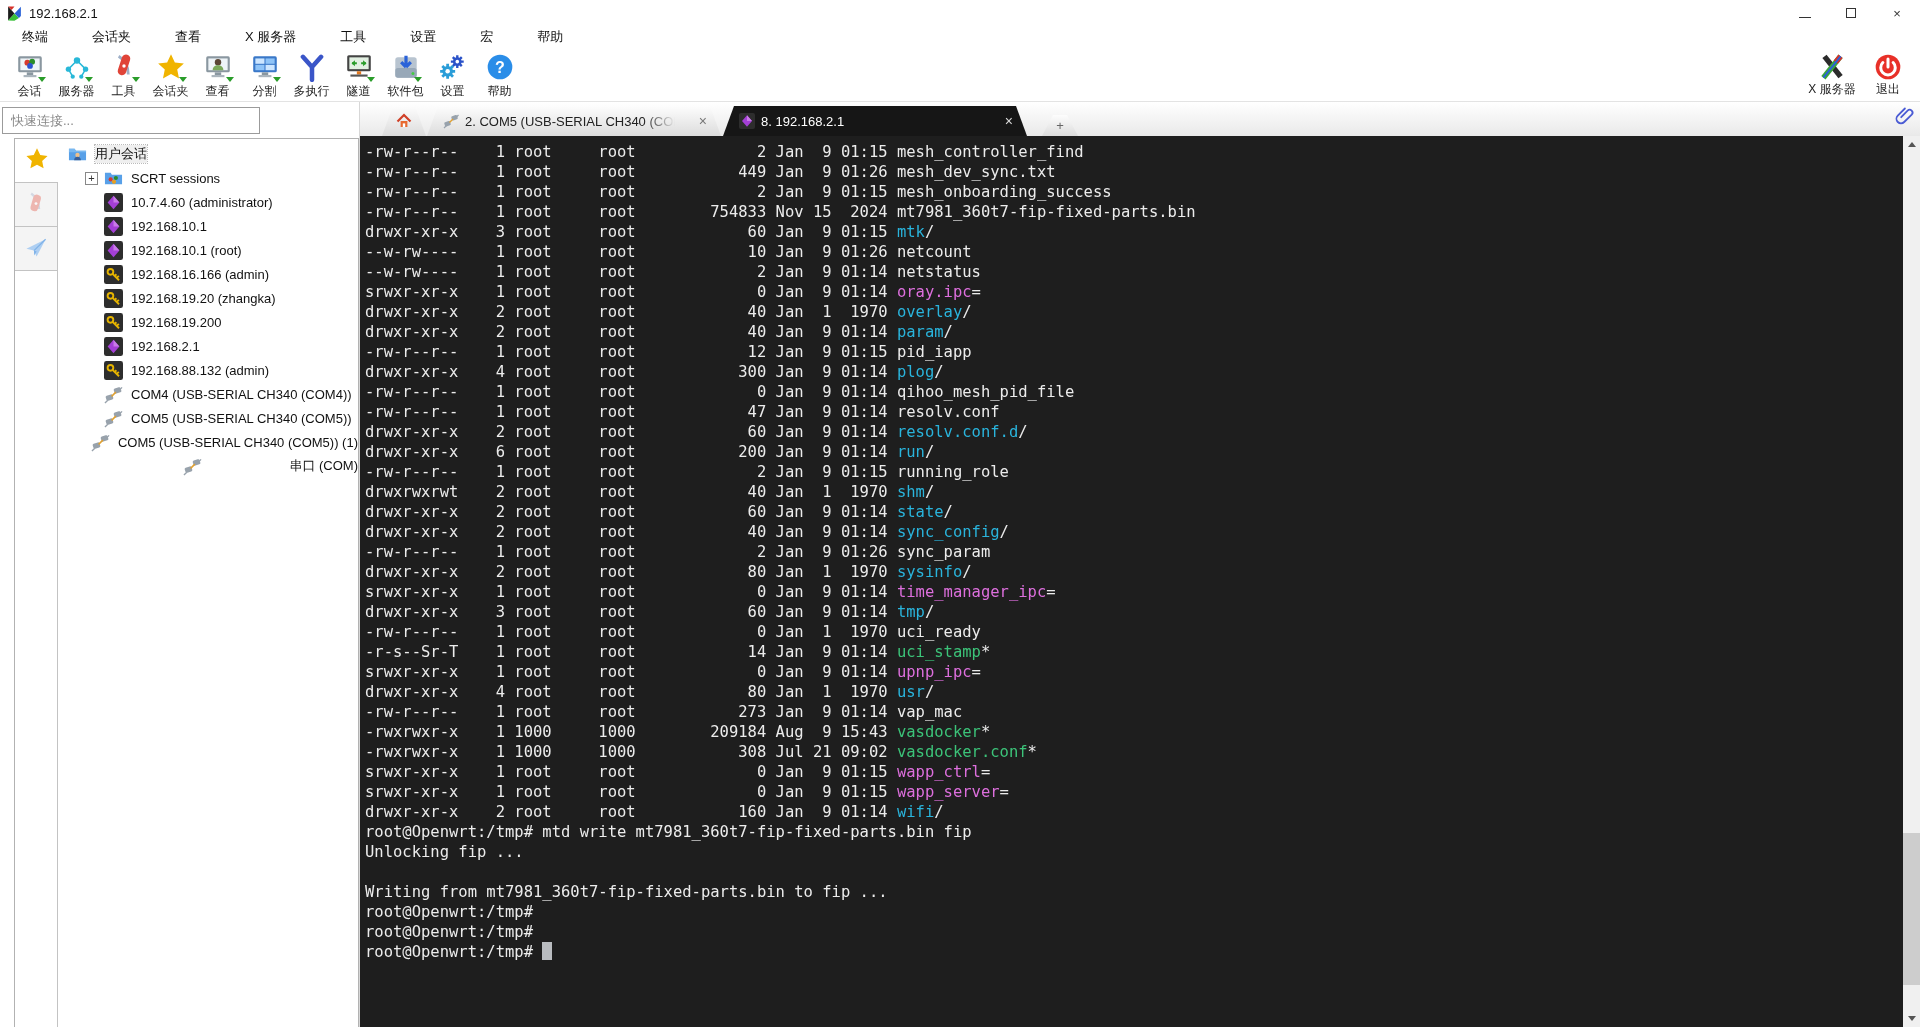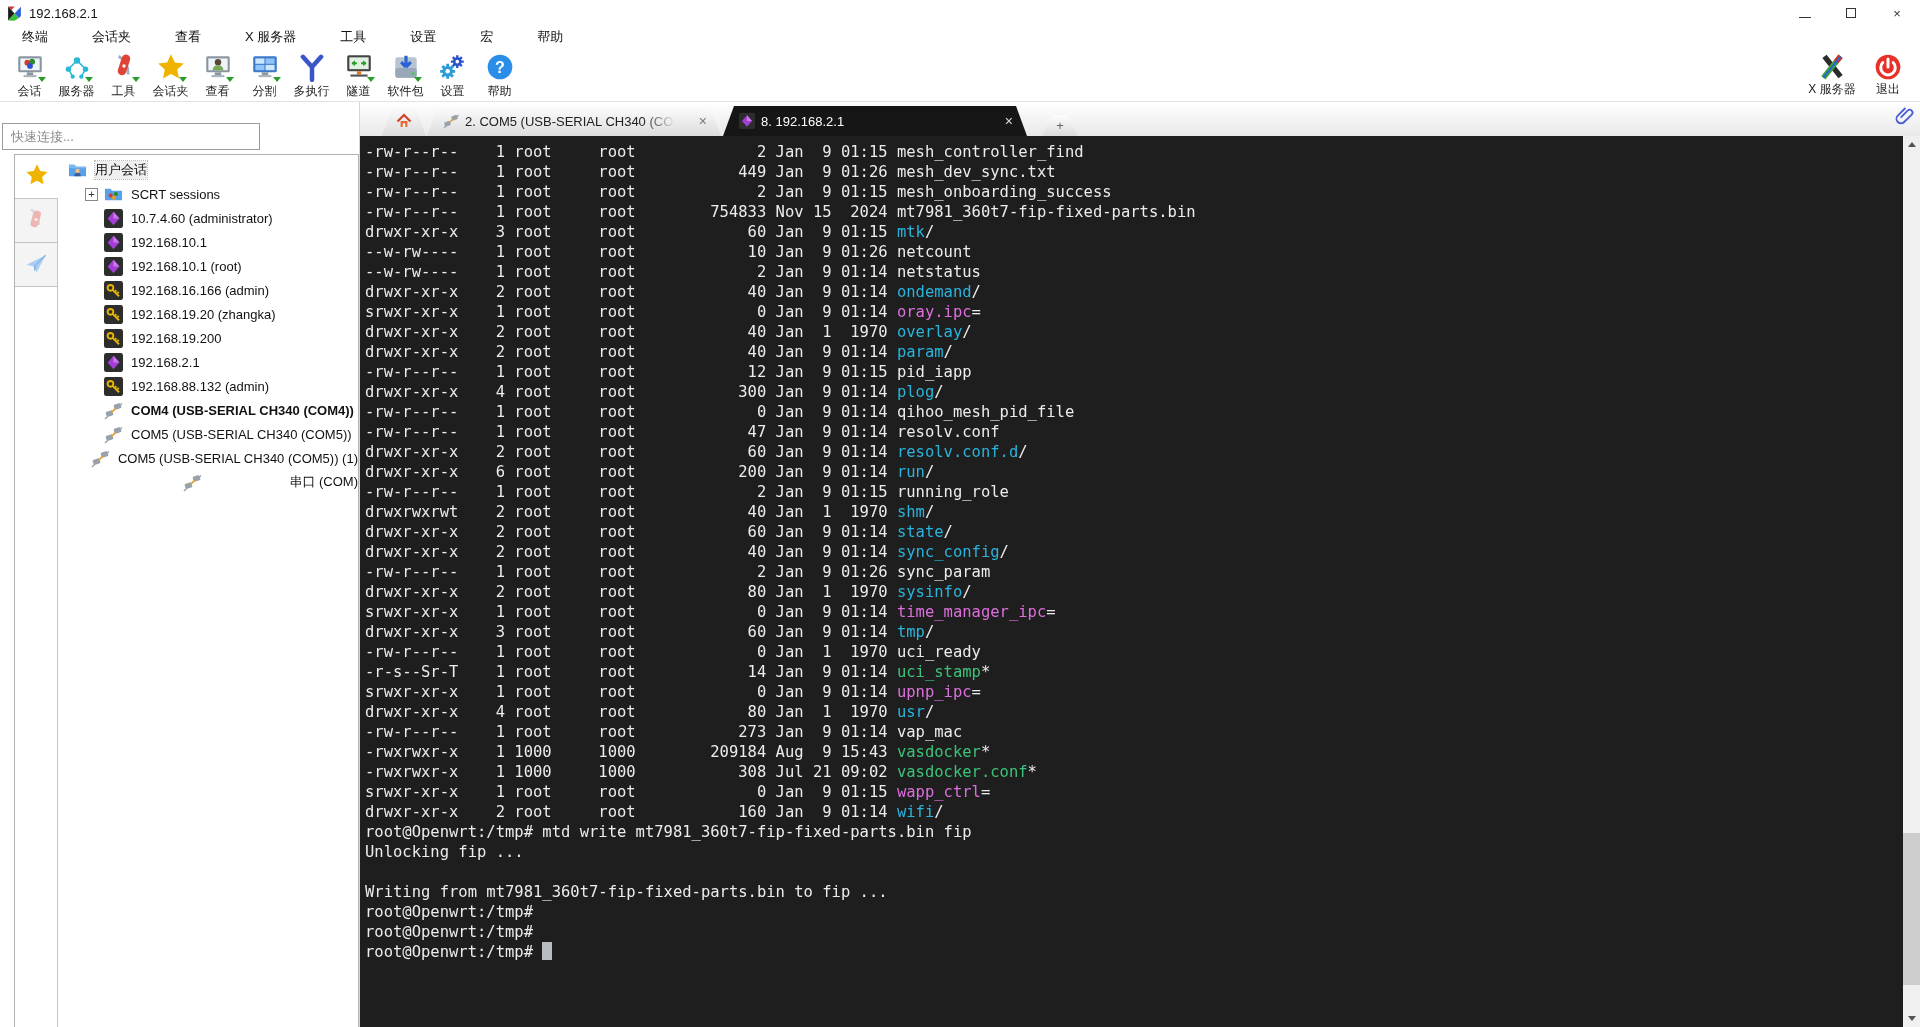--- a/index.html
+++ b/index.html
@@ -34,21 +34,21 @@
   .tbtn.right { width:56px; }
   .tbtn.right .lbl { white-space:normal; text-align:center; line-height:1.05; }
 
   
   .main { flex:1; display:flex; min-height:0; }
 
   
   .sidebar { width:359px; display:flex; flex-direction:column; background:#fff; }
   .qc-row { padding:5px 0 4px 2px; }
   .qc-input { width:258px; height:27px; border:1px solid #9b9b9b; font-size:13px;
-              padding:0 8px; color:#333; outline:none; font-family:"Liberation Sans",sans-serif;margin-top:16px; }
+              padding:0 8px; color:#333; outline:none; font-family:"Liberation Sans",sans-serif; }
   .qc-input::placeholder { color:#8a8a8a; }
   .side-body { flex:1; display:flex; margin-left:14px; border:1px solid #b2b2b2; border-bottom:none; min-height:0; }
   .strip { width:43px; display:flex; flex-direction:column; }
   .strip-btn { width:43px; height:44px; display:flex; align-items:center; justify-content:center;
                border-right:1px solid #c3c3c3; border-bottom:1px solid #c3c3c3; background:#f4f4f4; }
   .strip-btn.active { background:#fff; border-right:none; }
   .strip-btn svg { width:24px; height:24px; }
   .strip-fill { flex:1; border-right:1px solid #c3c3c3; background:#fff; }
   .tree { flex:1; padding-top:3px; font-size:13px; color:#111; overflow:hidden; background:#fff; }
   .trow { height:24px; display:flex; align-items:center; cursor:default; }
@@ -387,21 +387,21 @@
             </div>
             <div class="trow" style="padding-left: 27px;">
               <span class="spacer"></span>
               <span class="ticon"><svg viewBox="0 0 20 20">
                   <rect width="20" height="20" rx="2.5" fill="#2d2d2d"></rect>
                   <circle cx="6.8" cy="7.2" r="3" fill="none" stroke="#e6b400" stroke-width="2"></circle>
                   <path d="M9 9.4 15.8 16M13.4 13.6l2.2-2.2M11.3 11.5l1.8-1.8" stroke="#e6b400" stroke-width="2"></path>
                 </svg></span>
               <span class="tlabel">192.168.88.132 (admin)</span>
             </div>
-            <div class="trow" style="padding-left: 27px; font-weight: bold;">
+            <div class="trow" style="padding-left: 27px;">
               <span class="spacer"></span>
               <span class="ticon"><svg viewBox="0 0 20 20">
                   <g fill="#98a2ac">
                     <rect x="2" y="10.5" width="7.5" height="5.5" rx="1.5" transform="rotate(-18 5.7 13.2)"></rect>
                     <rect x="10.5" y="3" width="7.5" height="5.5" rx="1.5" transform="rotate(-18 14.2 5.7)"></rect>
                   </g>
                   <path d="M8 12 12.5 7.5" stroke="#e0a030" stroke-width="1.6"></path>
                   <path d="M1 19l3-3M16 5.5 19 2.5" stroke="#98a2ac" stroke-width="1.4"></path>
                 </svg></span>
               <span class="tlabel">COM4  (USB-SERIAL CH340 (COM4))</span>
@@ -492,21 +492,20 @@
 
       <div class="termwrap">
         <div class="term">
             <div class="tline">-rw-r--r--    1 root     root             2 Jan  9 01:15 <span class="fn-file">mesh_controller_find</span></div>
             <div class="tline">-rw-r--r--    1 root     root           449 Jan  9 01:26 <span class="fn-file">mesh_dev_sync.txt</span></div>
             <div class="tline">-rw-r--r--    1 root     root             2 Jan  9 01:15 <span class="fn-file">mesh_onboarding_success</span></div>
             <div class="tline">-rw-r--r--    1 root     root        754833 Nov 15  2024 <span class="fn-file">mt7981_360t7-fip-fixed-parts.bin</span></div>
             <div class="tline">drwxr-xr-x    3 root     root            60 Jan  9 01:15 <span class="fn-dir">mtk</span>/</div>
             <div class="tline">--w-rw----    1 root     root            10 Jan  9 01:26 <span class="fn-file">netcount</span></div>
             <div class="tline">--w-rw----    1 root     root             2 Jan  9 01:14 <span class="fn-file">netstatus</span></div>
-            <div class="tline">drwxr-xr-x    2 root     root            40 Jan  9 01:14 <span class="fn-dir">ondemand</span>/</div>
             <div class="tline">srwxr-xr-x    1 root     root             0 Jan  9 01:14 <span class="fn-socket">oray.ipc</span>=</div>
             <div class="tline">drwxr-xr-x    2 root     root            40 Jan  1  1970 <span class="fn-dir">overlay</span>/</div>
             <div class="tline">drwxr-xr-x    2 root     root            40 Jan  9 01:14 <span class="fn-dir">param</span>/</div>
             <div class="tline">-rw-r--r--    1 root     root            12 Jan  9 01:15 <span class="fn-file">pid_iapp</span></div>
             <div class="tline">drwxr-xr-x    4 root     root           300 Jan  9 01:14 <span class="fn-dir">plog</span>/</div>
             <div class="tline">-rw-r--r--    1 root     root             0 Jan  9 01:14 <span class="fn-file">qihoo_mesh_pid_file</span></div>
             <div class="tline">-rw-r--r--    1 root     root            47 Jan  9 01:14 <span class="fn-file">resolv.conf</span></div>
             <div class="tline">drwxr-xr-x    2 root     root            60 Jan  9 01:14 <span class="fn-dir">resolv.conf.d</span>/</div>
             <div class="tline">drwxr-xr-x    6 root     root           200 Jan  9 01:14 <span class="fn-dir">run</span>/</div>
             <div class="tline">-rw-r--r--    1 root     root             2 Jan  9 01:15 <span class="fn-file">running_role</span></div>
@@ -518,20 +517,21 @@
             <div class="tline">srwxr-xr-x    1 root     root             0 Jan  9 01:14 <span class="fn-socket">time_manager_ipc</span>=</div>
             <div class="tline">drwxr-xr-x    3 root     root            60 Jan  9 01:14 <span class="fn-dir">tmp</span>/</div>
             <div class="tline">-rw-r--r--    1 root     root             0 Jan  1  1970 <span class="fn-file">uci_ready</span></div>
             <div class="tline">-r-s--Sr-T    1 root     root            14 Jan  9 01:14 <span class="fn-exec">uci_stamp</span>*</div>
             <div class="tline">srwxr-xr-x    1 root     root             0 Jan  9 01:14 <span class="fn-socket">upnp_ipc</span>=</div>
             <div class="tline">drwxr-xr-x    4 root     root            80 Jan  1  1970 <span class="fn-dir">usr</span>/</div>
             <div class="tline">-rw-r--r--    1 root     root           273 Jan  9 01:14 <span class="fn-file">vap_mac</span></div>
             <div class="tline">-rwxrwxr-x    1 1000     1000        209184 Aug  9 15:43 <span class="fn-exec">vasdocker</span>*</div>
             <div class="tline">-rwxrwxr-x    1 1000     1000           308 Jul 21 09:02 <span class="fn-exec">vasdocker.conf</span>*</div>
             <div class="tline">srwxr-xr-x    1 root     root             0 Jan  9 01:15 <span class="fn-socket">wapp_ctrl</span>=</div>
+            <div class="tline">srwxr-xr-x    1 root     root             0 Jan  9 01:15 <span class="fn-socket">wapp_server</span>=</div>
             <div class="tline">drwxr-xr-x    2 root     root           160 Jan  9 01:14 <span class="fn-dir">wifi</span>/</div>
             <div class="tline">root@Openwrt:/tmp# mtd write mt7981_360t7-fip-fixed-parts.bin fip</div>
             <div class="tline">Unlocking fip ...</div>
             <div class="tline"></div>
             <div class="tline">Writing from mt7981_360t7-fip-fixed-parts.bin to fip ...</div>
             <div class="tline">root@Openwrt:/tmp#</div>
             <div class="tline">root@Openwrt:/tmp#</div>
             <div class="tline">root@Openwrt:/tmp# <span class="cursor"></span></div>
           </div>
         <div class="sbar">

